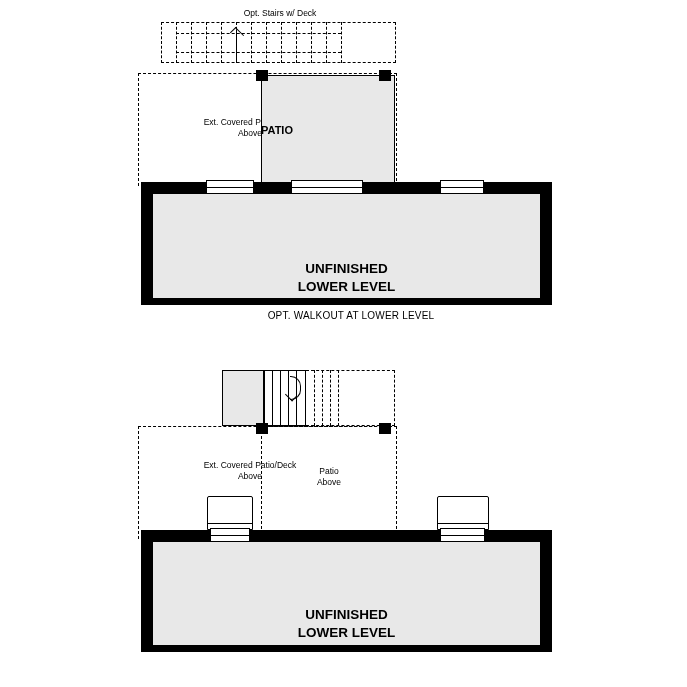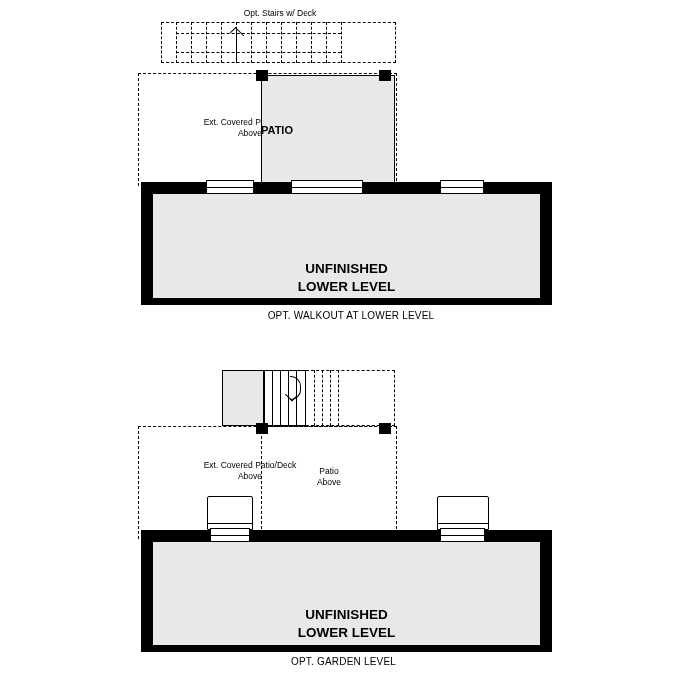--- a/index.html
+++ b/index.html
@@ -222,14 +222,13 @@
 
   <div class="abs room-fill" style="left:153px; top:194px; width:387px; height:103px;"></div>
   <div class="abs room-title" style="left:153px; top:258px; width:387px;">
     <span>UNFINISHED</span><br>
     <span>LOWER LEVEL</span>
   </div>
 
   <div class="window" style="left:210px; top:180px; width:40px; height:14px;"></div>
   <div class="window" style="left:440px; top:180px; width:45px; height:14px;"></div>
 
-  <div class="abs title" style="left:0; top:308px;">OPT. GARDEN LEVEL</div>
 </div>
 
 </body></html>

